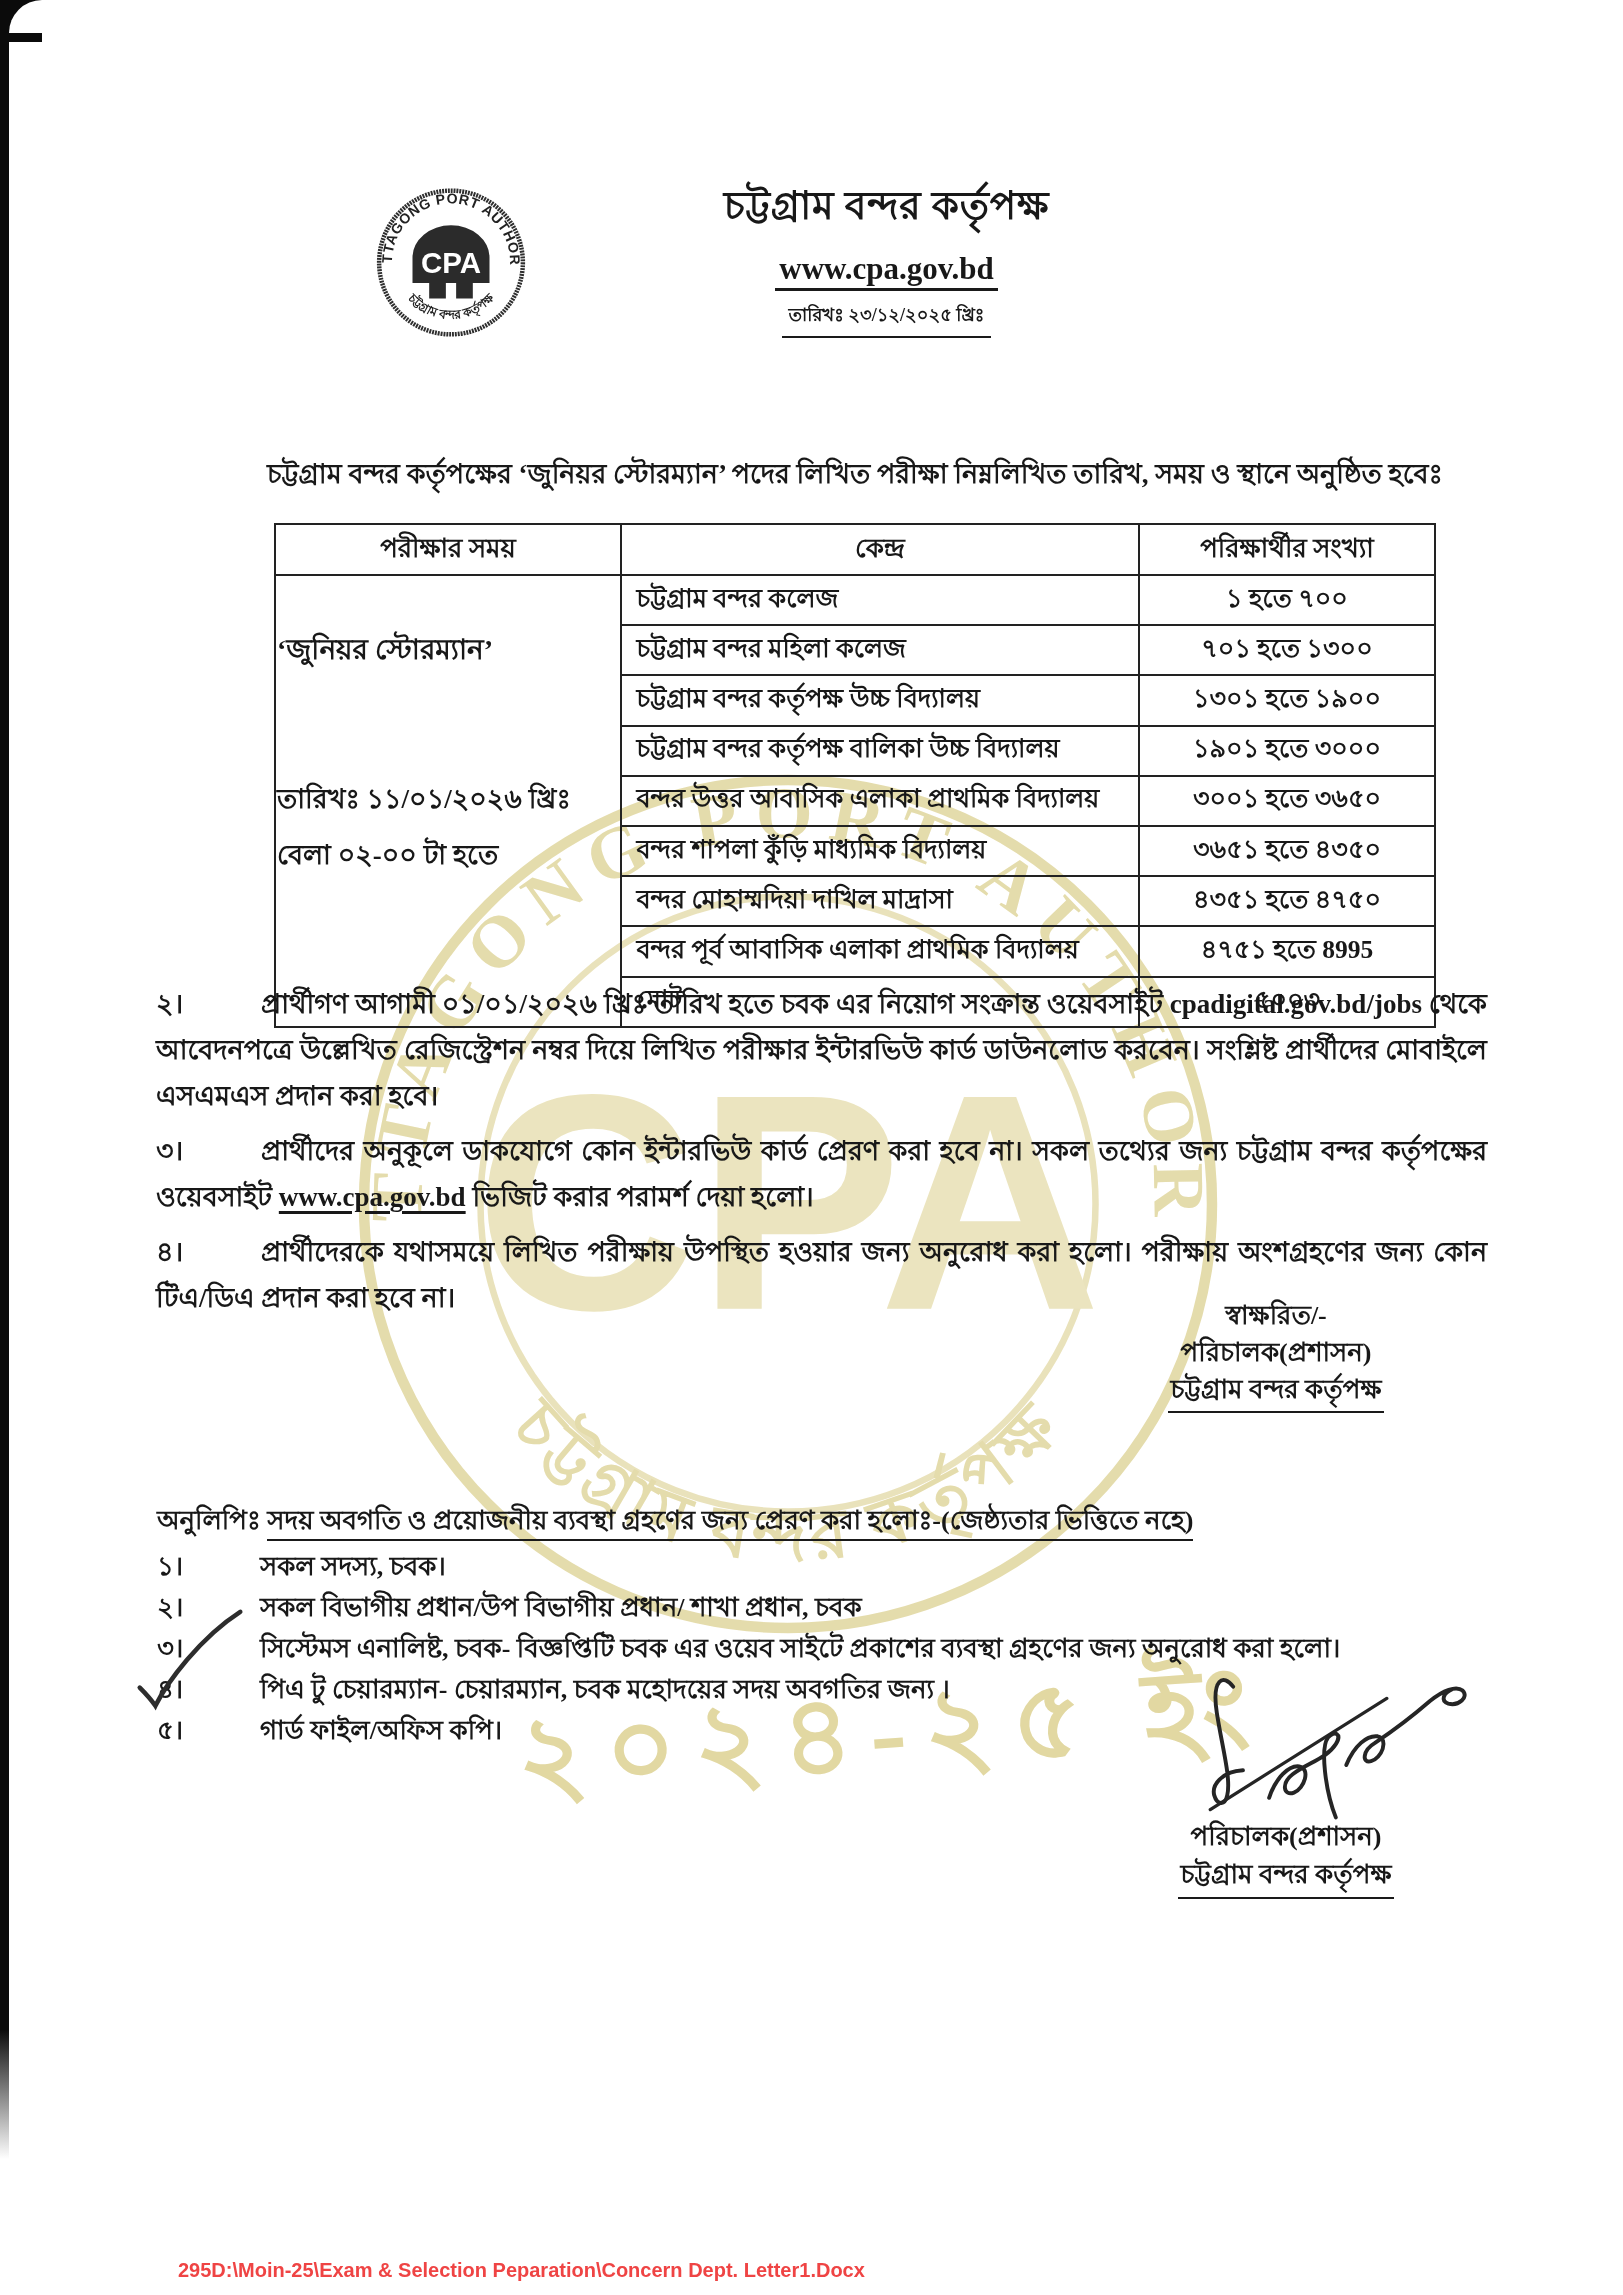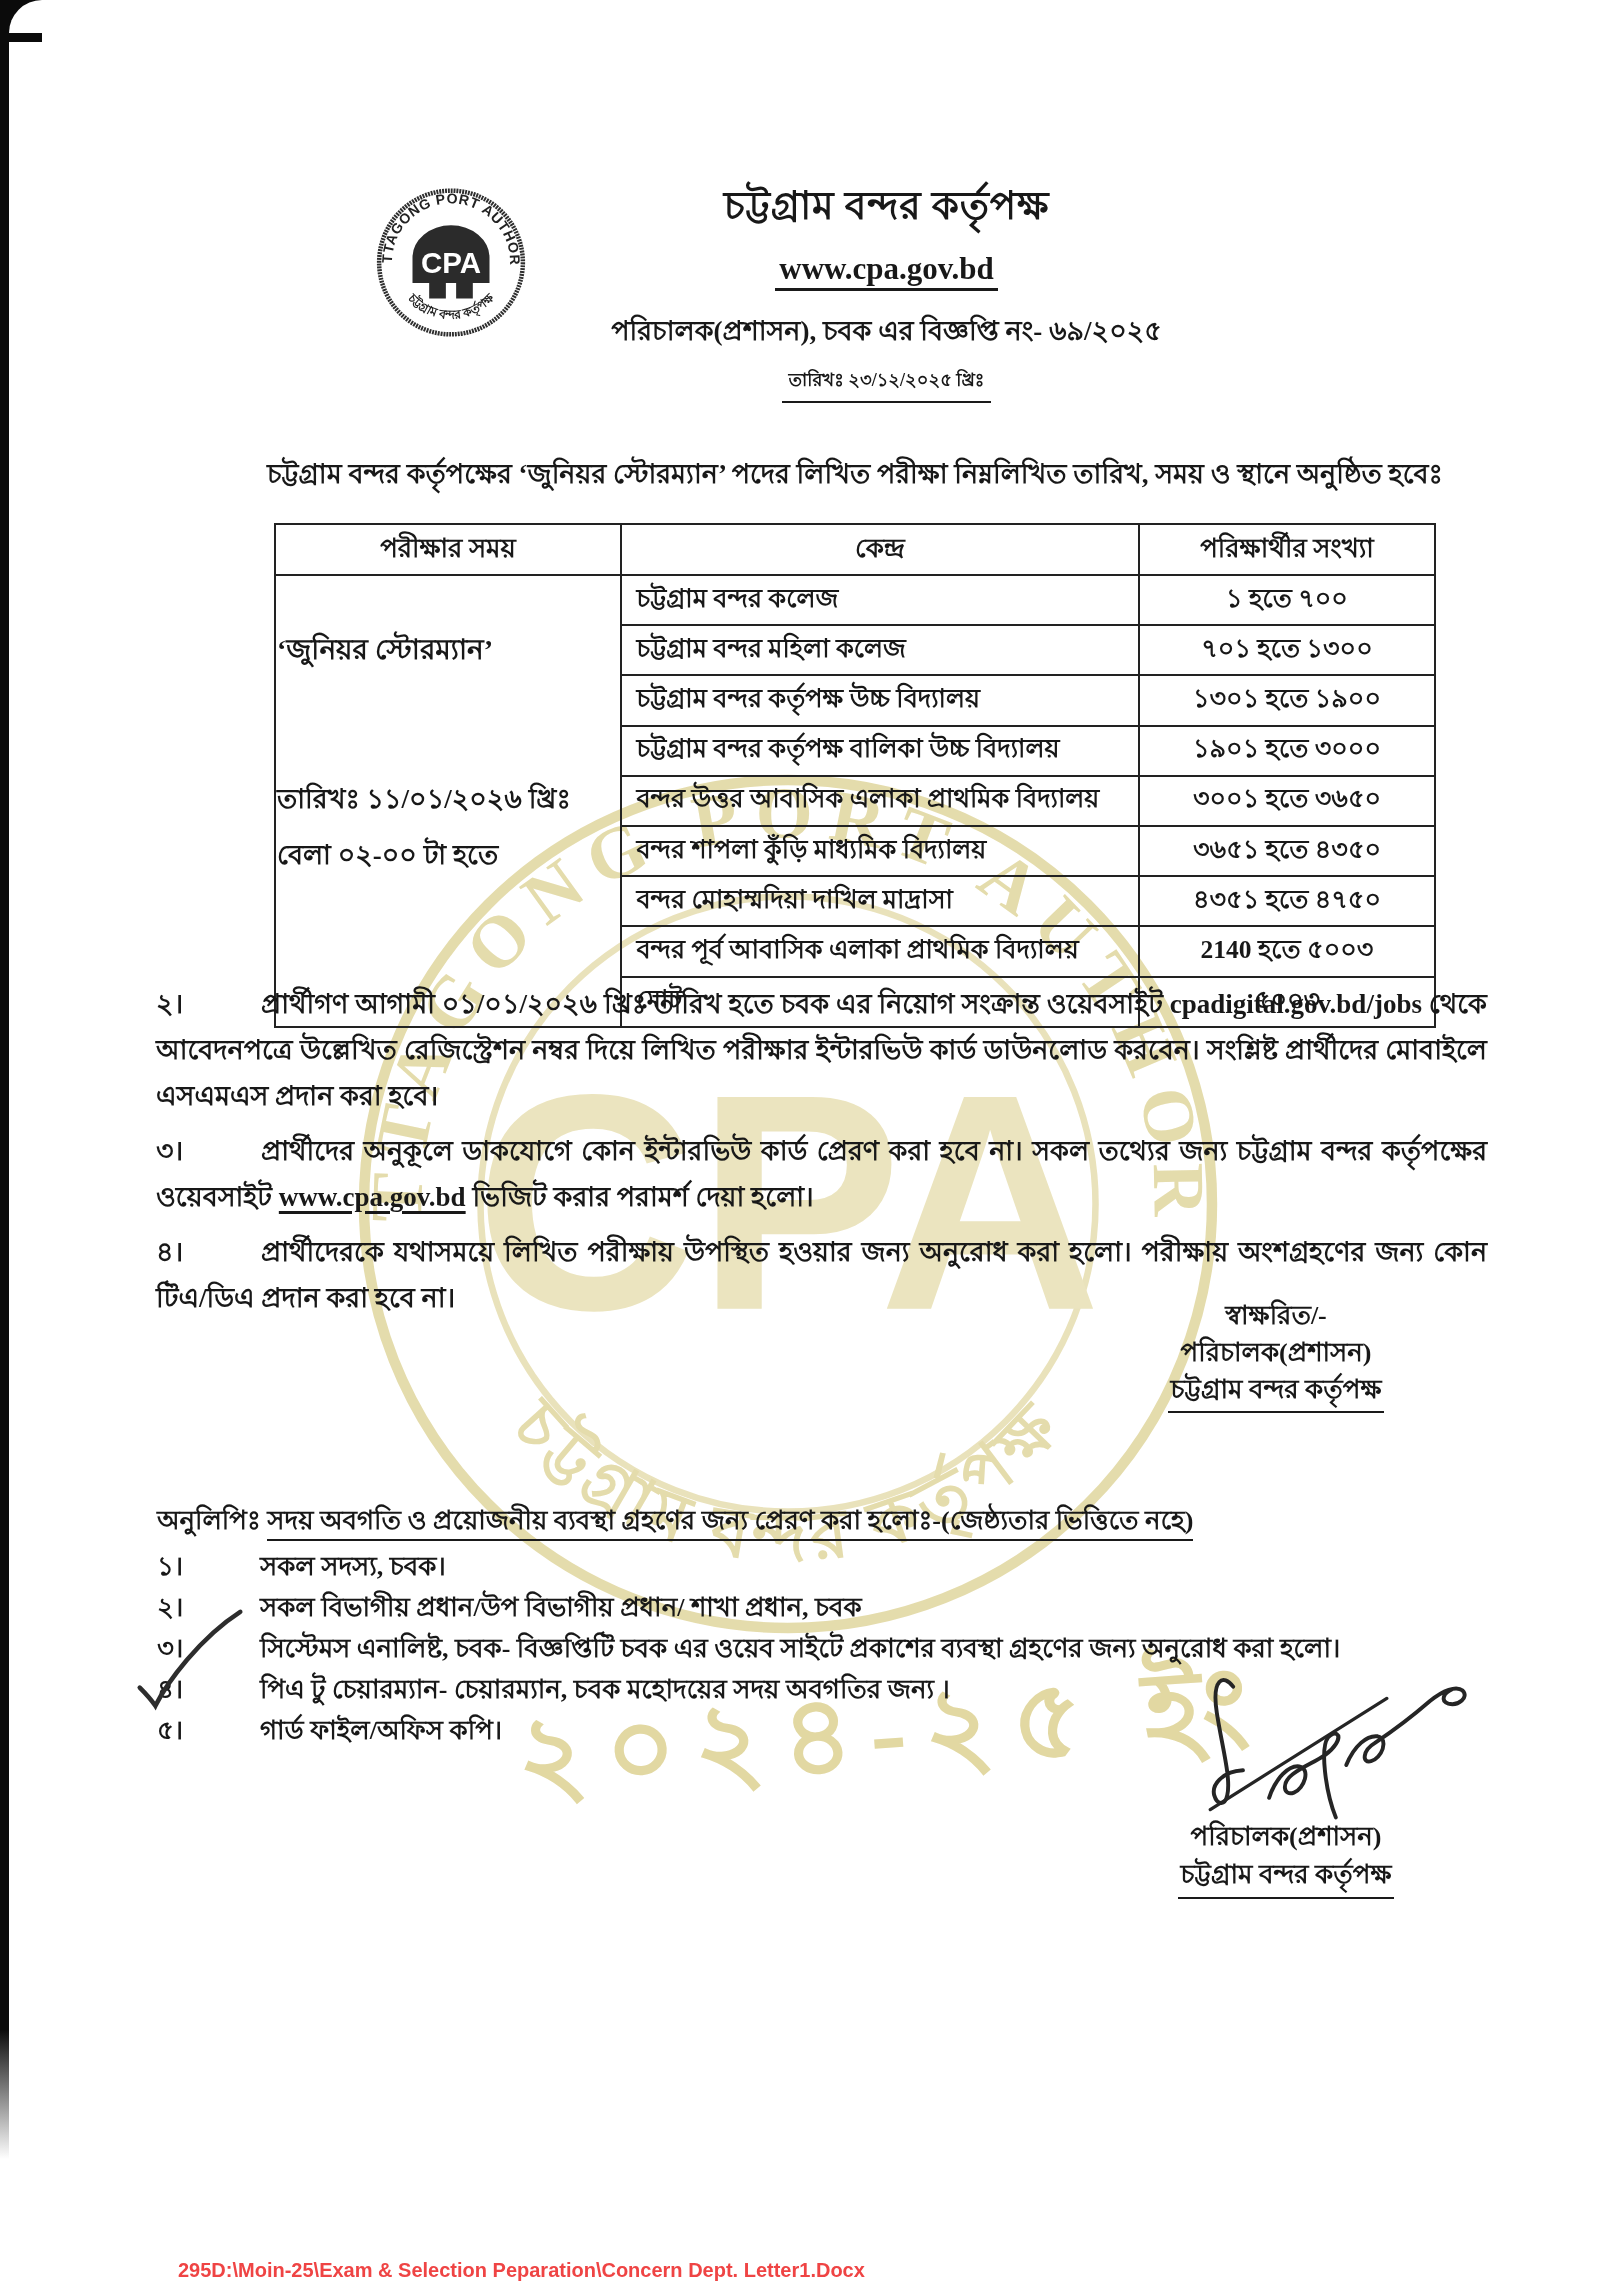--- a/index.html
+++ b/index.html
@@ -116,21 +116,20 @@
         <textPath href="#lg-bot" startOffset="50%" text-anchor="middle">চট্টগ্রাম বন্দর কর্তৃপক্ষ</textPath>
       </text>
       <path d="M60 152 L60 112 A60 50 0 0 1 180 112 L180 152 L154 152 L154 176 L128 176 L128 152 L112 152 L112 176 L86 176 L86 152 Z" fill="#2b2b2b"></path>
       <text x="120" y="136" text-anchor="middle" font-size="46" font-weight="800" fill="#ffffff" font-family="Liberation Sans, DejaVu Sans, sans-serif">CPA</text>
     </svg>
   </div>
 
   <div class="head-center">
     <div class="org-name">চট্টগ্রাম বন্দর কর্তৃপক্ষ</div>
     <div><span class="website">www.cpa.gov.bd</span></div>
-    <div class="notice-line">পরিচালক(প্রশাসন), চবক এর বিজ্ঞপ্তি নং- ৬৯/২০২৫</div>
     <div><span class="date-line">তারিখঃ ২৩/১২/২০২৫ খ্রিঃ</span></div>
   </div>
 
   <div class="intro">চট্টগ্রাম বন্দর কর্তৃপক্ষের ‘জুনিয়র স্টোরম্যান’ পদের লিখিত পরীক্ষা নিম্নলিখিত তারিখ, সময় ও স্থানে অনুষ্ঠিত হবেঃ</div>
 
   <table class="exam-table">
     <colgroup>
         <col class="col1">
         <col class="col2">
         <col class="col3">
@@ -169,21 +168,21 @@
     <tr>
       <td class="cell-center">বন্দর শাপলা কুঁড়ি মাধ্যমিক বিদ্যালয়</td>
       <td class="cell-range">৩৬৫১ হতে ৪৩৫০</td>
     </tr>
     <tr>
       <td class="cell-center">বন্দর মোহাম্মদিয়া দাখিল মাদ্রাসা</td>
       <td class="cell-range">৪৩৫১ হতে ৪৭৫০</td>
     </tr>
     <tr>
       <td class="cell-center">বন্দর পূর্ব আবাসিক এলাকা প্রাথমিক বিদ্যালয়</td>
-      <td class="cell-range">2140 হতে ৫০০৩</td>
+      <td class="cell-range">৪৭৫১ হতে 8995</td>
     </tr>
     <tr>
       <td class="cell-center">মোট</td>
       <td class="cell-range">৫০০৩</td>
     </tr>
   </tbody>
     </table>
 
   <div class="paras">
     <p class="para">

